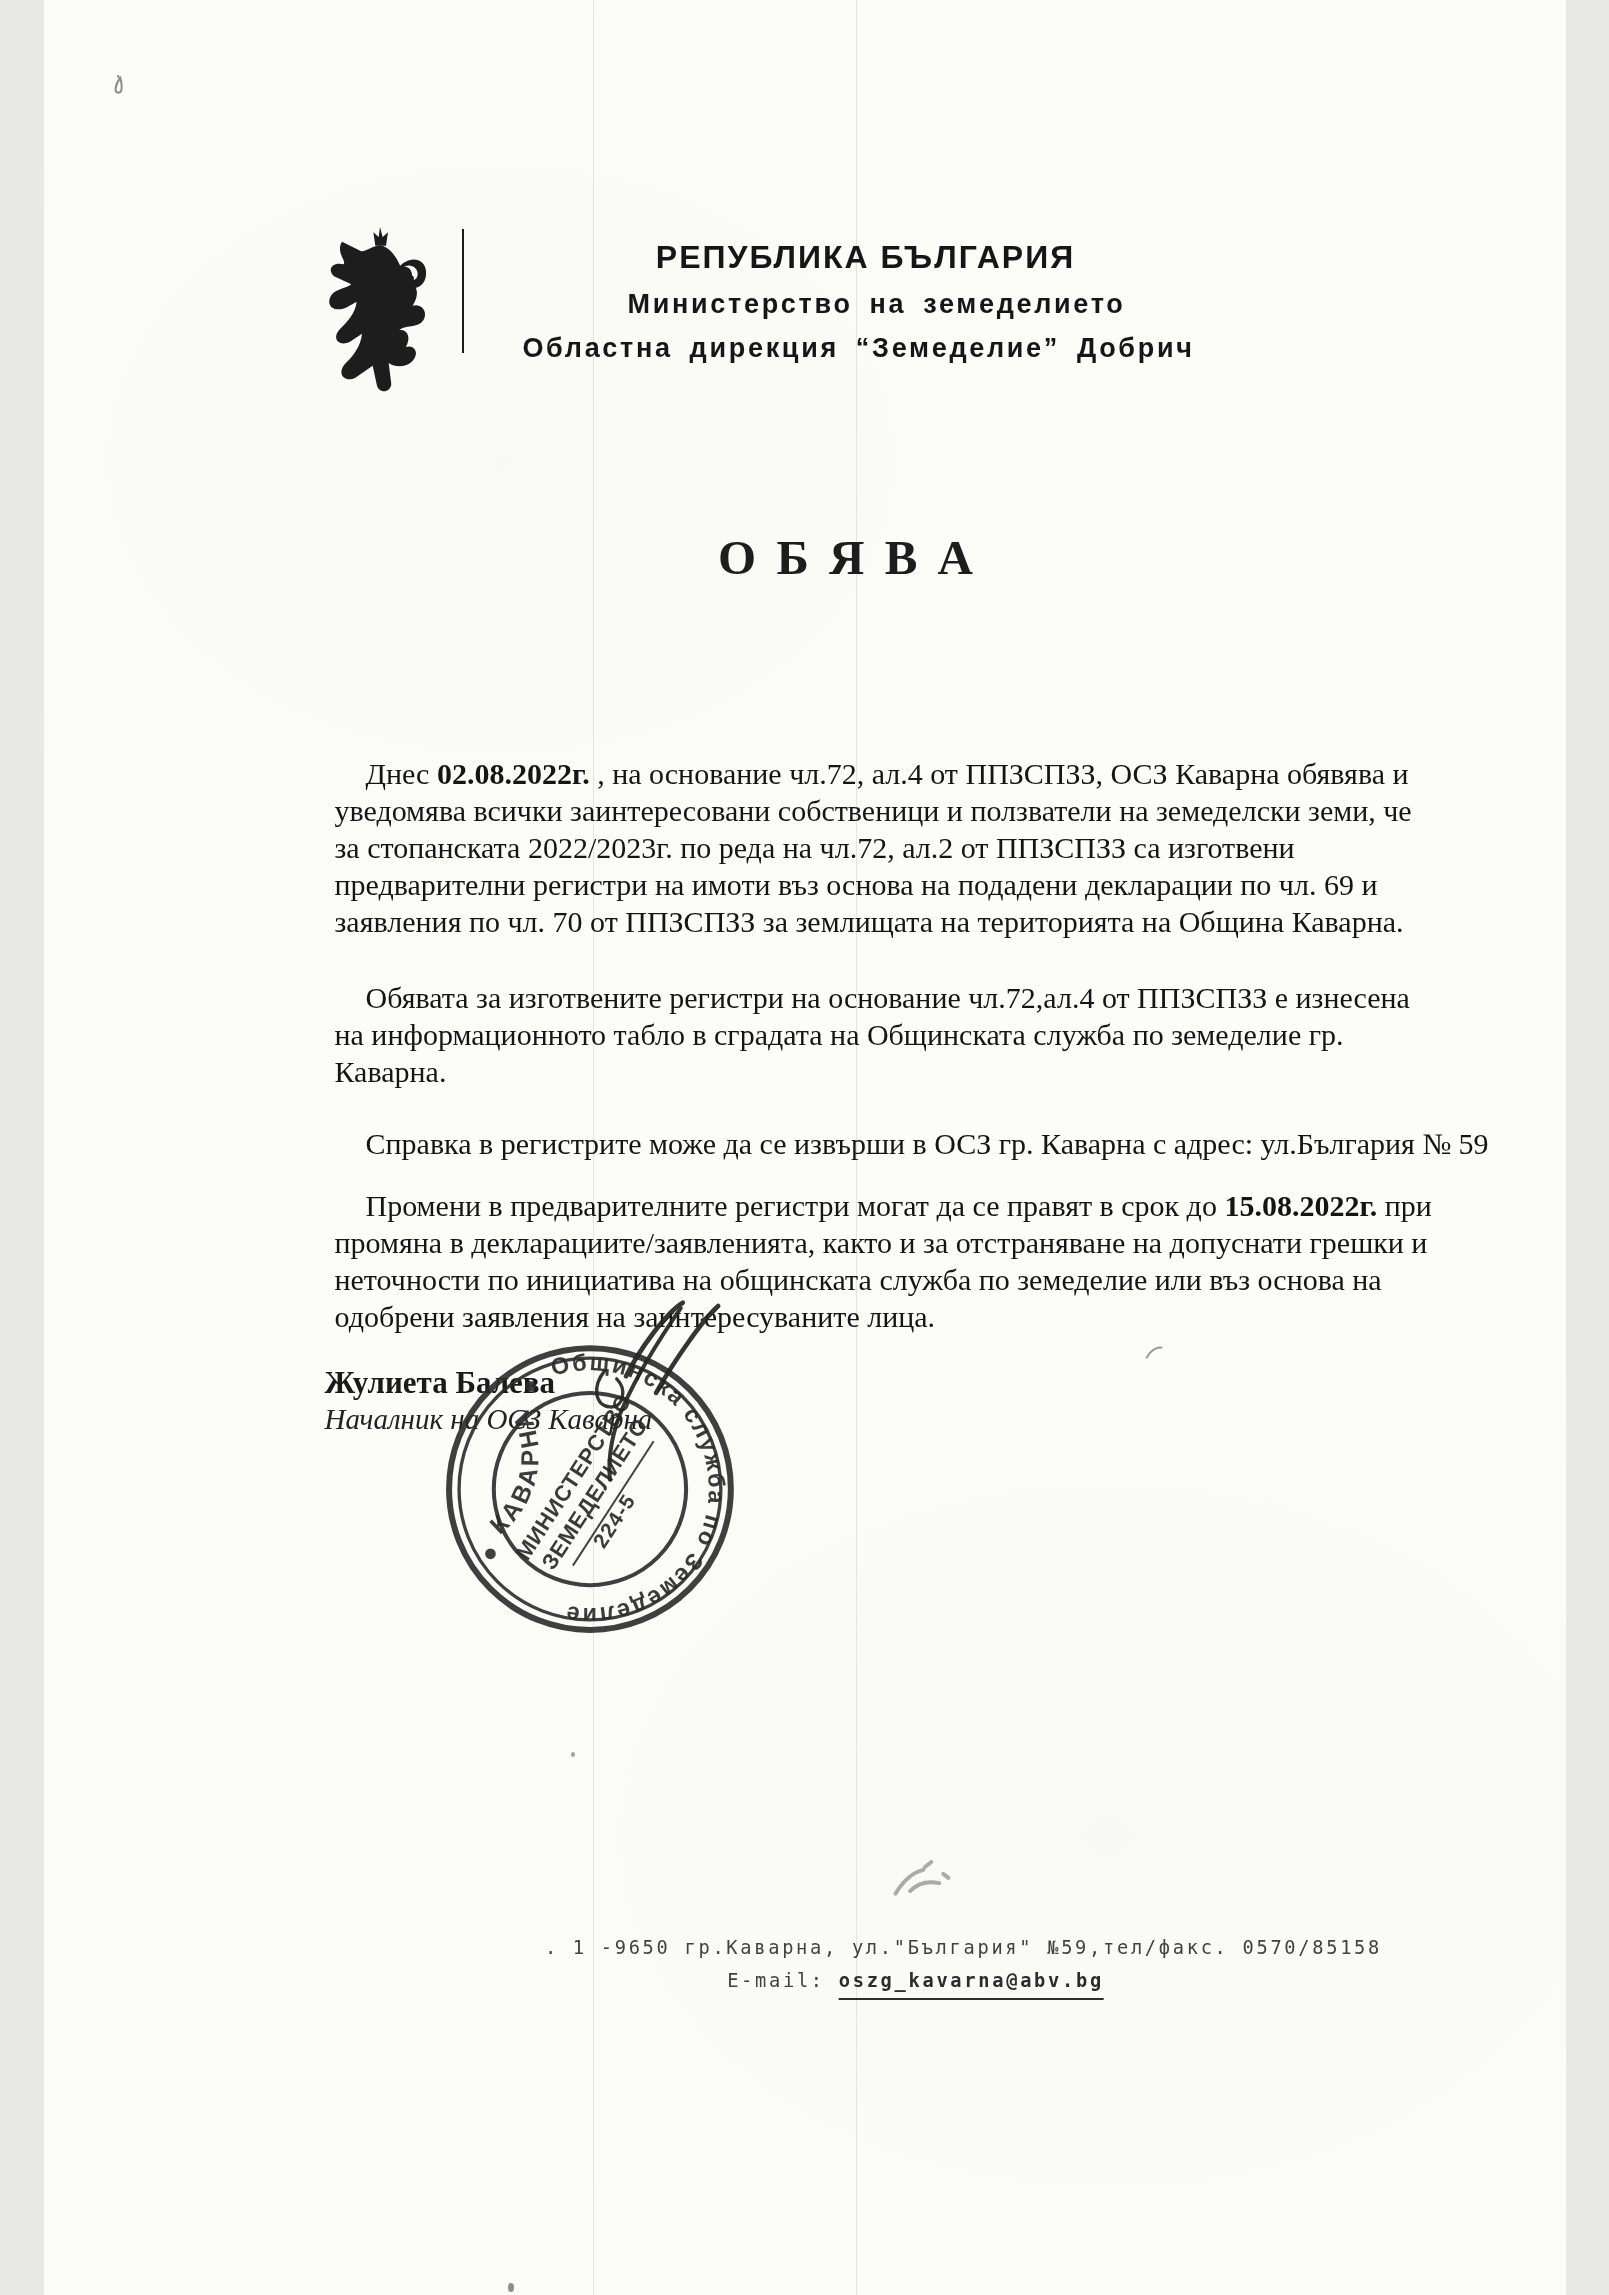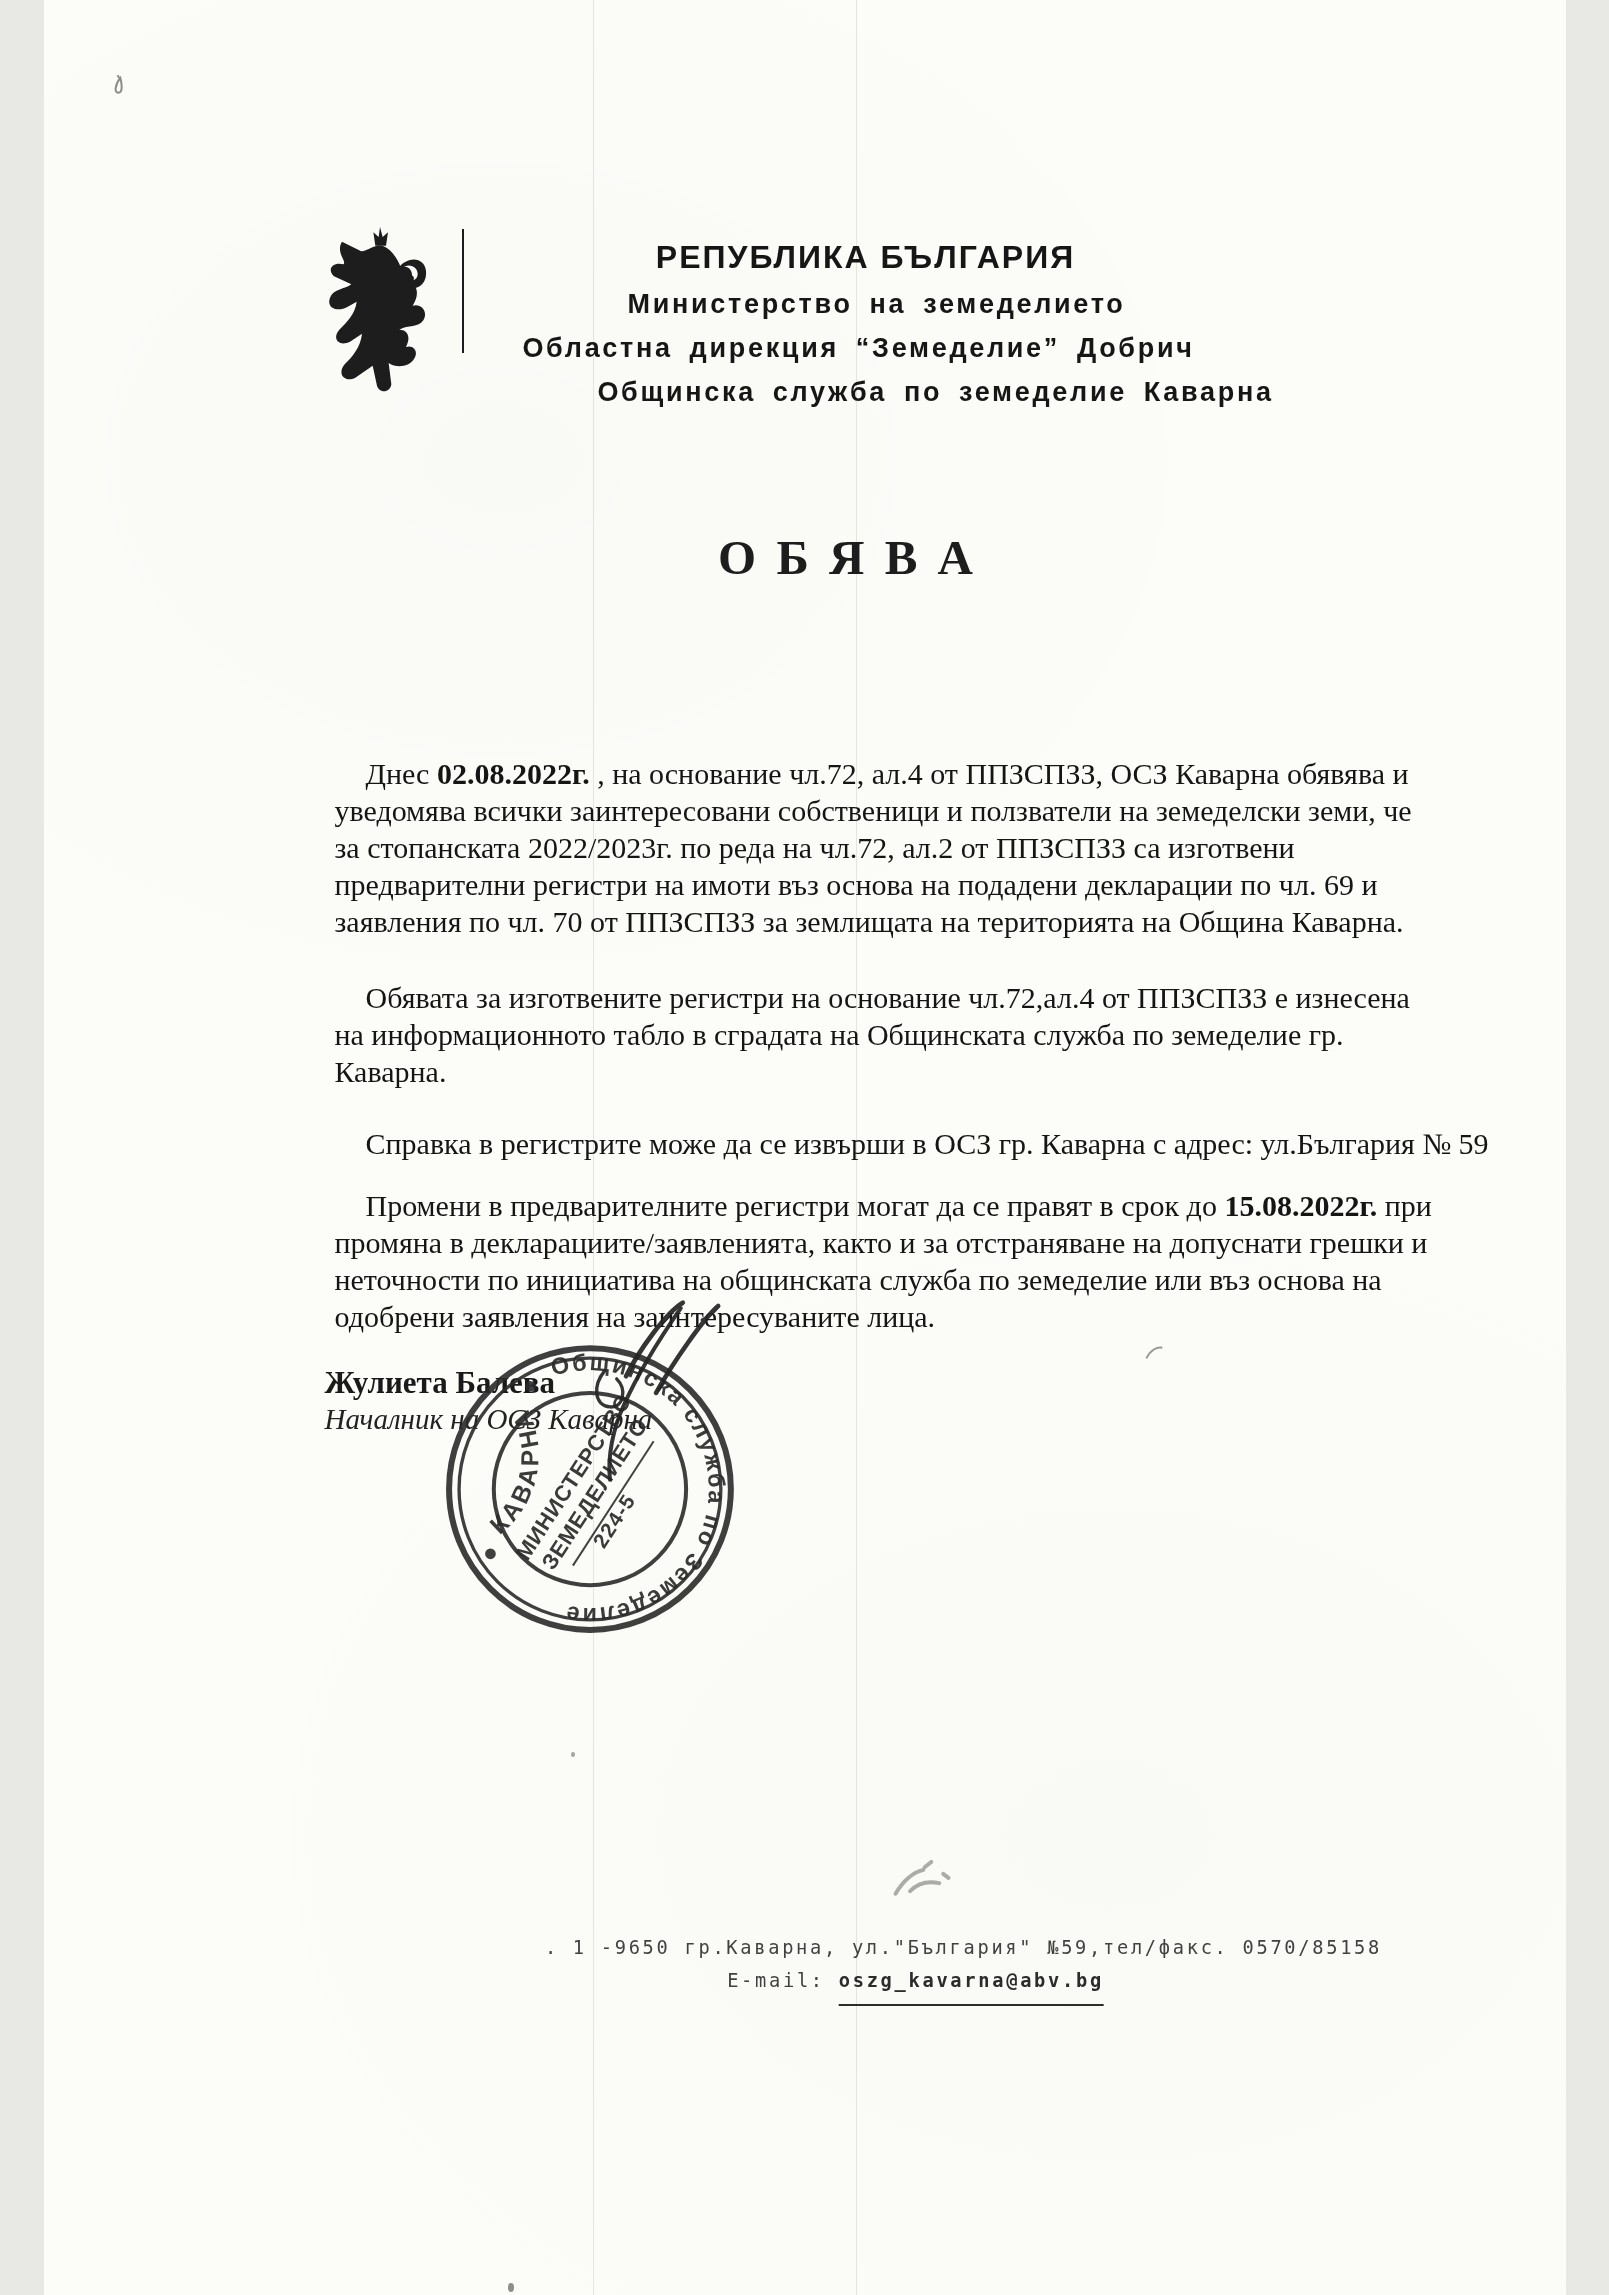--- a/index.html
+++ b/index.html
@@ -25,21 +25,21 @@
   .body-text p{margin:16px;text-indent:31px;}
   .p2{margin-top:39px !important;}
   .p3{margin-top:35px !important;white-space:nowrap;}
   .p4{margin-top:25.4px !important;font-family:Liberation Serif, serif;}
   .sig-name{position:absolute;left:281px;top:1365px;font-family:"Liberation Serif",serif;font-weight:700;font-size:31px;color:#1a1a1a;white-space:nowrap;}
   .sig-role{position:absolute;left:281px;top:1403px;font-family:"Liberation Serif",serif;font-style:italic;font-size:29px;color:#222;white-space:nowrap;}
   .stamp-svg{position:absolute;left:372px;top:1256px;}
   .footer-line{position:absolute;font-family:"DejaVu Sans Mono","Liberation Mono",monospace;color:#414141;white-space:nowrap;transform:translateX(-50%);}
   .f1{top:1937px;left:920px;font-size:18.7px;letter-spacing:2.7px;}
   .f2{top:1970px;left:872px;font-size:18.7px;letter-spacing:2.7px;}
-  .f2 .email{font-weight:700;color:#2c2c2c;border-bottom:2.7px solid #2c2c2c;padding-bottom:13px;}
+  .f2 .email{font-weight:700;color:#2c2c2c;border-bottom:2.7px solid #2c2c2c;padding-bottom:7px;}
   .artifact{position:absolute;}
   .smudge{filter:blur(0.7px);opacity:0.55;}
 </style>
 </head>
 <body>
 
 <div class="page">
 
   <div class="fold" style="left:549px"></div>
   <div class="fold" style="left:812px"></div>
@@ -62,21 +62,20 @@
         C 136 146 150 152 158 140 C 166 126 154 114 142 118
         C 152 102 150 88 138 84 C 146 70 138 56 124 60 C 118 44 104 26 90 28 Z"></path>
       <path d="M120 62 C 136 42 160 46 162 66 C 164 84 150 96 136 90 C 128 86 128 74 136 72 C 142 71 146 76 143 80 C 150 78 152 68 146 62 C 138 54 126 58 120 70 Z"></path>
     </g>
   </svg>
   <div class="hsep"></div>
 
   <div class="hdr hdr1" style="left:822px;top:239px">РЕПУБЛИКА БЪЛГАРИЯ</div>
   <div class="hdr hdr2" style="left:815px;top:333px">Областна дирекция “Земеделие” Добрич</div>
   <div class="hdr hdr2" style="left:833px;top:289px">Министерство на земеделието</div>
-  <div class="hdr hdr2" style="left:892px;top:377px">Общинска служба по земеделие Каварна</div>
 
   <div class="doc-title">О Б Я В А</div>
 
   <div class="body-text">
     <p><span>Днес </span><b>02.08.2022г.</b><span> , на основание чл.72, ал.4 от ППЗСПЗЗ, ОСЗ Каварна обявява и уведомява всички заинтересовани собственици и ползватели на земеделски земи, че за стопанската 2022/2023г. по реда на чл.72, ал.2 от ППЗСПЗЗ са изготвени предварителни регистри на имоти въз основа на подадени декларации по чл. 69 и заявления по чл. 70 от ППЗСПЗЗ за землищата на територията на Община Каварна.</span></p>
     <p class="p2">Обявата за изготвените регистри на основание чл.72,ал.4 от ППЗСПЗЗ е изнесена на информационното табло в сградата на Общинската служба по земеделие гр. Каварна.</p>
     <p class="p3">Справка в регистрите може да се извърши в ОСЗ гр. Каварна с адрес: ул.България № 59</p>
     <p class="p4"><span>Промени в предварителните регистри могат да се правят в срок до </span><b>15.08.2022г.</b><span> при промяна в декларациите/заявленията, както и за отстраняване на допуснати грешки и неточности по инициатива на общинската служба по земеделие или въз основа на одобрени заявления на заинтересуваните лица.</span></p>
   </div>
 

